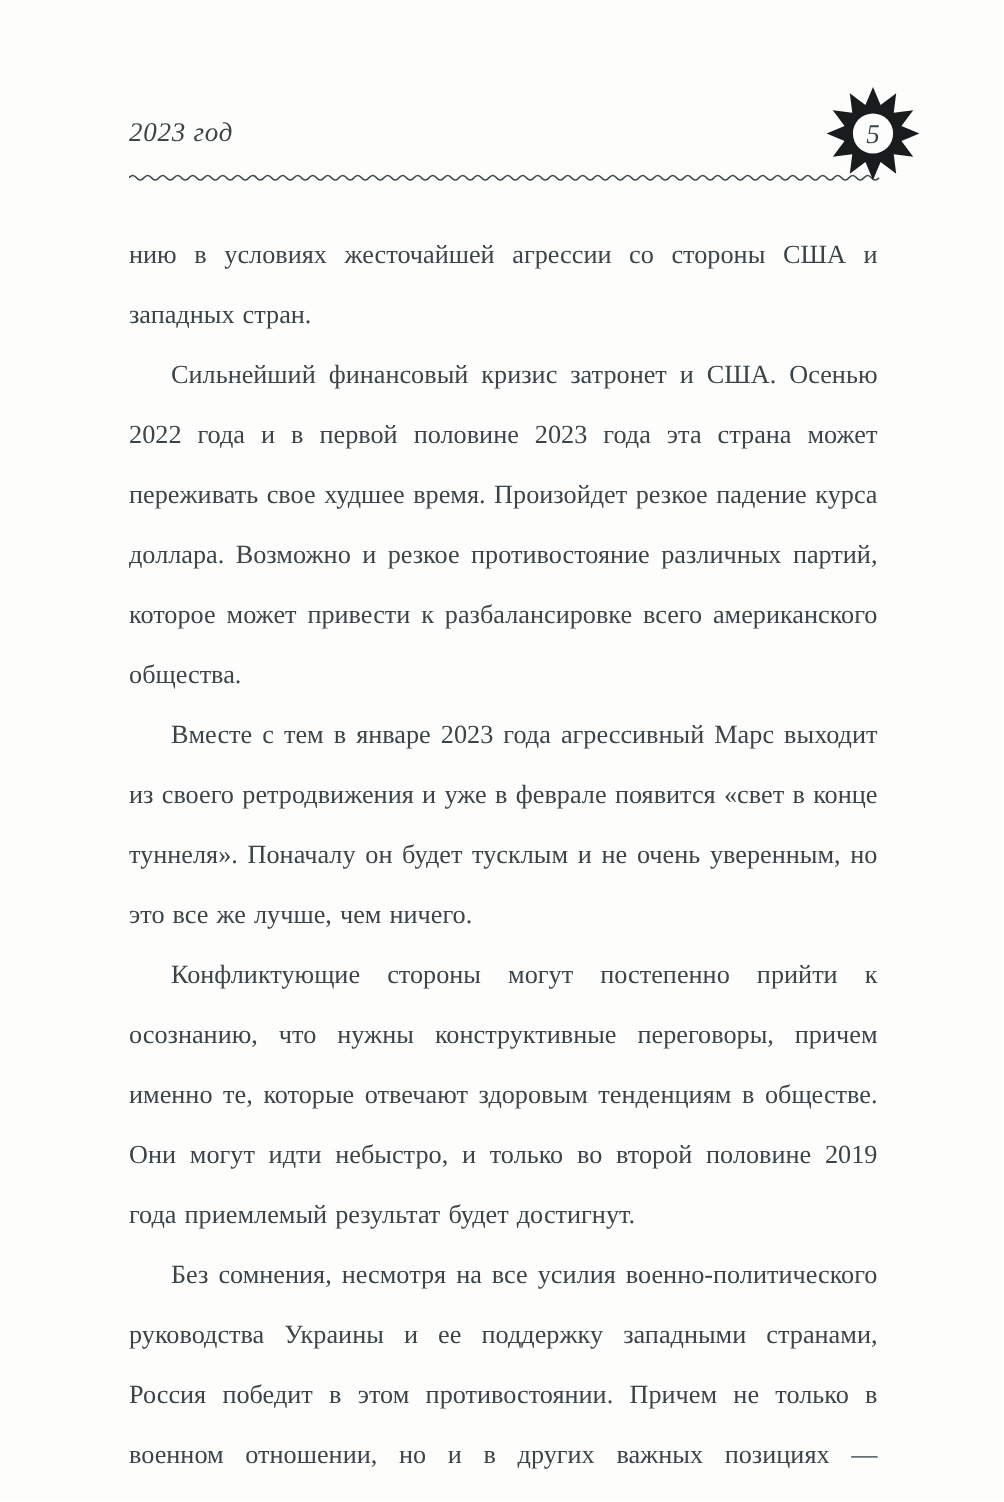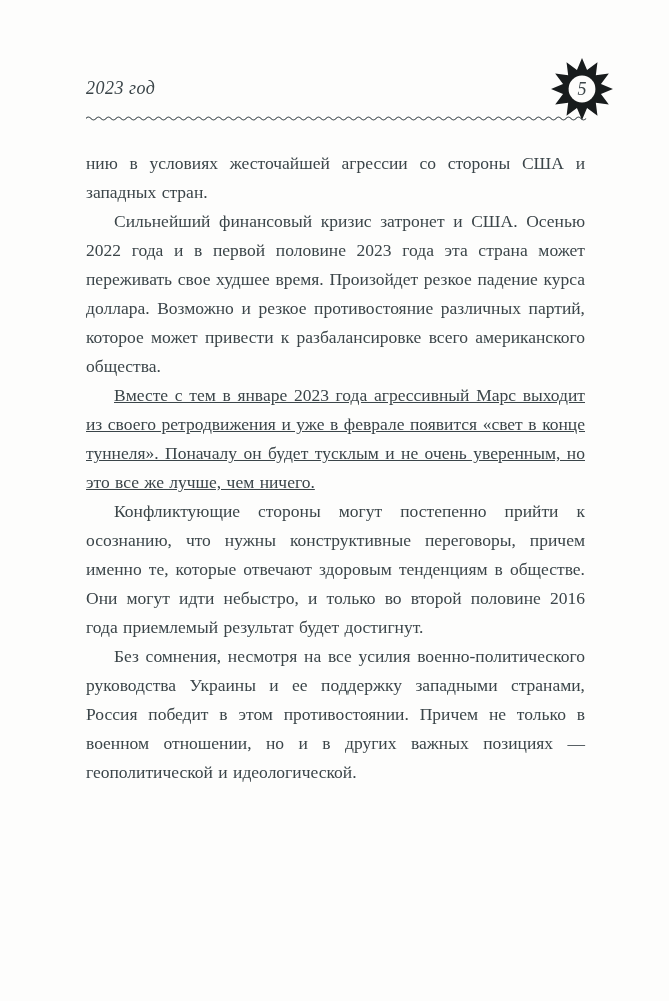--- a/index.html
+++ b/index.html
@@ -57,25 +57,25 @@
     height: 9px;
     margin-top: 2px;
   }
   .body-text {
     margin-top: 26px;
   }
   .body-text p {
     margin: 0;
     text-align: justify;
     font-size: 17.5px;
-    line-height: 29px;
+    line-height: 40px;
     word-spacing: 1px;
   }
   .indent { text-indent: 28px; }
-  .gap { margin-top: 29px; text-decoration: underline; }
+  .gap { margin-top: 29px; }
 </style>
 </head>
 <body>
 
 <div class="page">
 
   <div class="header">
     <span class="running-title">2023 год</span>
 
     <div class="ornament">
@@ -88,17 +88,17 @@
   </div>
 
   <svg class="wavy-line" viewBox="0 0 501 9" preserveAspectRatio="none" aria-hidden="true">
     <path id="wavepath" fill="none" stroke="#3e484c" stroke-width="1.1" d="M0 4.5 q2.5 -3 5 0 q2.5 3 5 0 q2.5 -3 5 0 q2.5 3 5 0 q2.5 -3 5 0 q2.5 3 5 0 q2.5 -3 5 0 q2.5 3 5 0 q2.5 -3 5 0 q2.5 3 5 0 q2.5 -3 5 0 q2.5 3 5 0 q2.5 -3 5 0 q2.5 3 5 0 q2.5 -3 5 0 q2.5 3 5 0 q2.5 -3 5 0 q2.5 3 5 0 q2.5 -3 5 0 q2.5 3 5 0 q2.5 -3 5 0 q2.5 3 5 0 q2.5 -3 5 0 q2.5 3 5 0 q2.5 -3 5 0 q2.5 3 5 0 q2.5 -3 5 0 q2.5 3 5 0 q2.5 -3 5 0 q2.5 3 5 0 q2.5 -3 5 0 q2.5 3 5 0 q2.5 -3 5 0 q2.5 3 5 0 q2.5 -3 5 0 q2.5 3 5 0 q2.5 -3 5 0 q2.5 3 5 0 q2.5 -3 5 0 q2.5 3 5 0 q2.5 -3 5 0 q2.5 3 5 0 q2.5 -3 5 0 q2.5 3 5 0 q2.5 -3 5 0 q2.5 3 5 0 q2.5 -3 5 0 q2.5 3 5 0 q2.5 -3 5 0 q2.5 3 5 0 q2.5 -3 5 0 q2.5 3 5 0 q2.5 -3 5 0 q2.5 3 5 0 q2.5 -3 5 0 q2.5 3 5 0 q2.5 -3 5 0 q2.5 3 5 0 q2.5 -3 5 0 q2.5 3 5 0 q2.5 -3 5 0 q2.5 3 5 0 q2.5 -3 5 0 q2.5 3 5 0 q2.5 -3 5 0 q2.5 3 5 0 q2.5 -3 5 0 q2.5 3 5 0 q2.5 -3 5 0 q2.5 3 5 0 q2.5 -3 5 0 q2.5 3 5 0 q2.5 -3 5 0 q2.5 3 5 0 q2.5 -3 5 0 q2.5 3 5 0 q2.5 -3 5 0 q2.5 3 5 0 q2.5 -3 5 0 q2.5 3 5 0 q2.5 -3 5 0 q2.5 3 5 0 q2.5 -3 5 0 q2.5 3 5 0 q2.5 -3 5 0 q2.5 3 5 0 q2.5 -3 5 0 q2.5 3 5 0 q2.5 -3 5 0 q2.5 3 5 0 q2.5 -3 5 0 q2.5 3 5 0 q2.5 -3 5 0 q2.5 3 5 0 q2.5 -3 5 0 q2.5 3 5 0 q2.5 -3 5 0 q2.5 3 5 0 q2.5 -3 5 0 q2.5 3 5 0"></path>
   </svg>
 
   <div class="body-text">
     <p>нию в условиях жесточайшей агрессии со стороны США и западных стран.</p>
     <p class="indent">Сильнейший финансовый кризис затронет и США. Осенью 2022 года и в первой половине 2023 года эта страна может переживать свое худшее время. Произойдет резкое падение курса доллара. Возможно и резкое противостояние различных партий, которое может привести к разбалансировке всего американского общества.</p>
     <p class="indent gap">Вместе с тем в январе 2023 года агрессивный Марс выходит из своего ретродвижения и уже в феврале появится «свет в конце туннеля». Поначалу он будет тусклым и не очень уверенным, но это все же лучше, чем ничего.</p>
-    <p class="indent">Конфликтующие стороны могут постепенно прийти к осознанию, что нужны конструктивные переговоры, причем именно те, которые отвечают здоровым тенденциям в обществе. Они могут идти небыстро, и только во второй половине 2016 года приемлемый результат будет достигнут.</p>
+    <p class="indent">Конфликтующие стороны могут постепенно прийти к осознанию, что нужны конструктивные переговоры, причем именно те, которые отвечают здоровым тенденциям в обществе. Они могут идти небыстро, и только во второй половине 2019 года приемлемый результат будет достигнут.</p>
     <p class="indent">Без сомнения, несмотря на все усилия военно-политического руководства Украины и ее поддержку западными странами, Россия победит в этом противостоянии. Причем не только в военном отношении, но и в других важных позициях — геополитической и идеологической.</p>
   </div>
 
 </div>
 
 </body></html>

